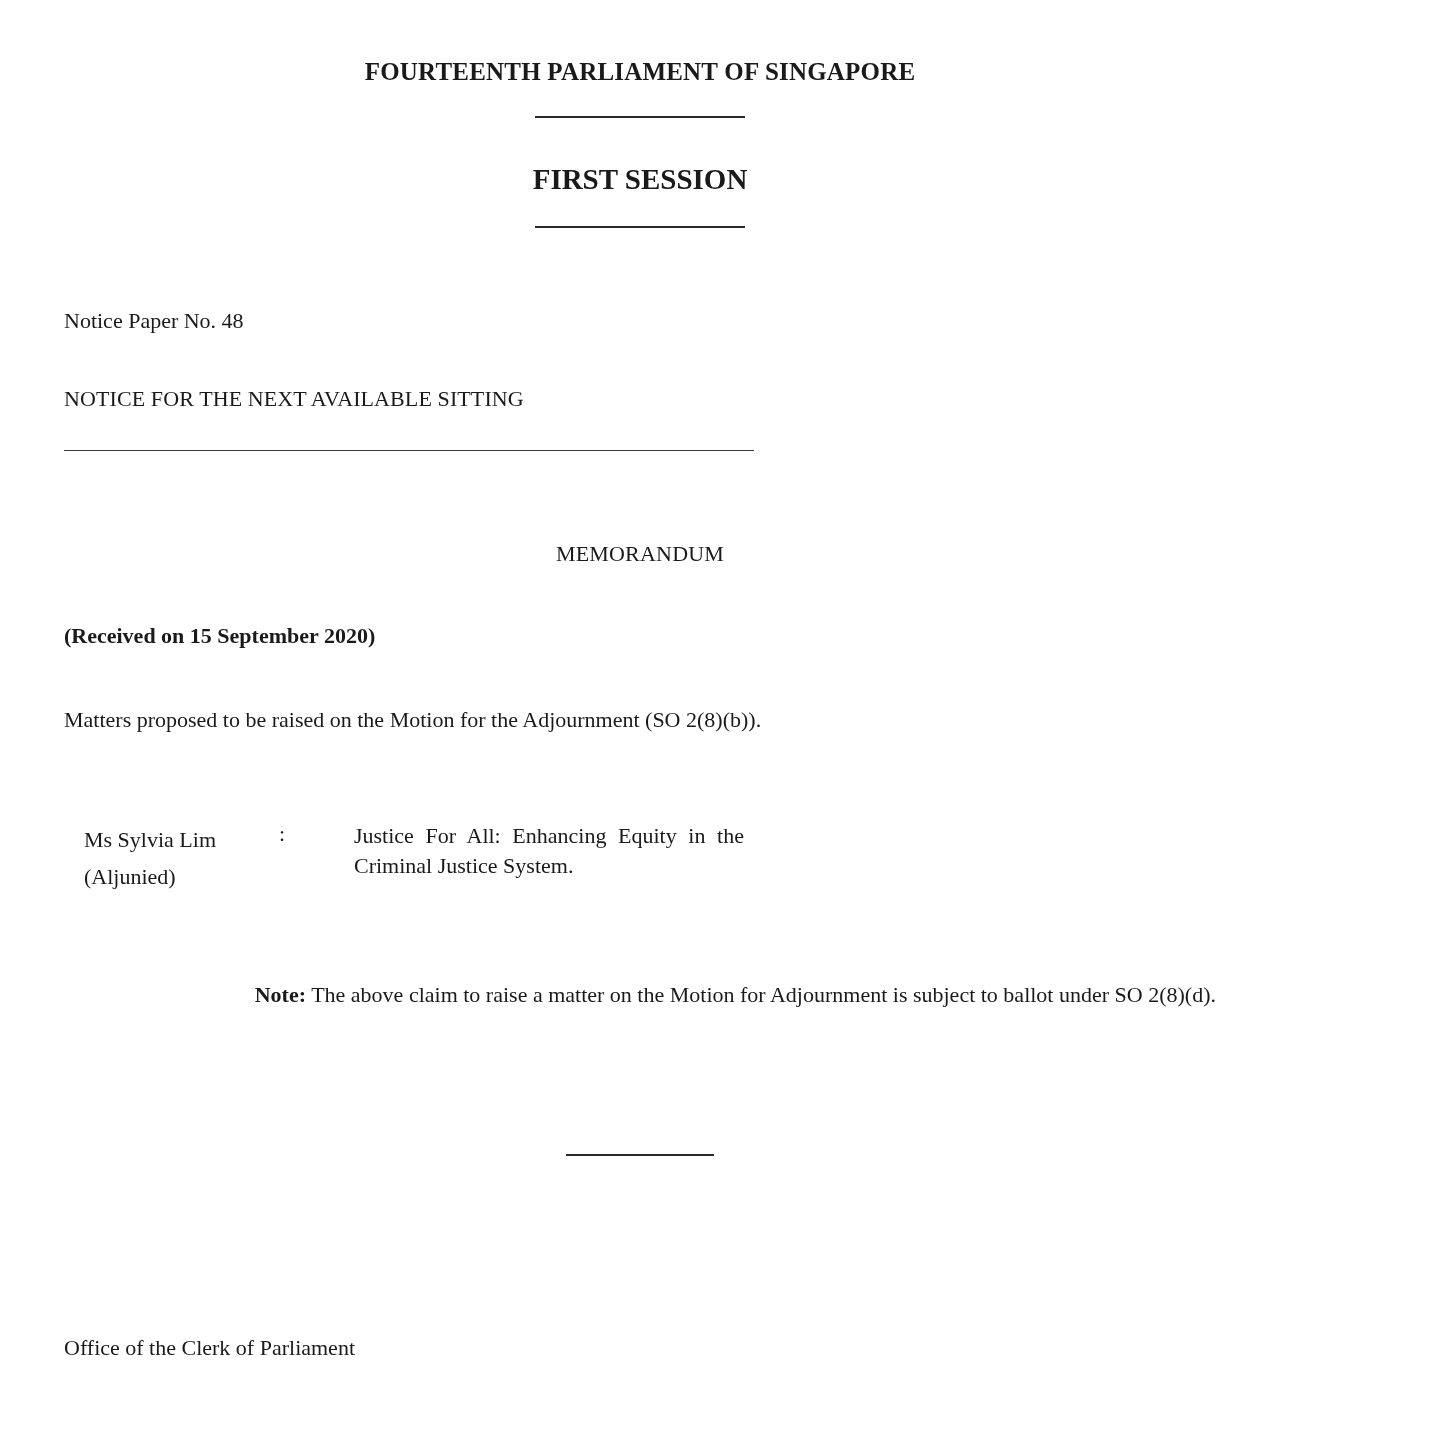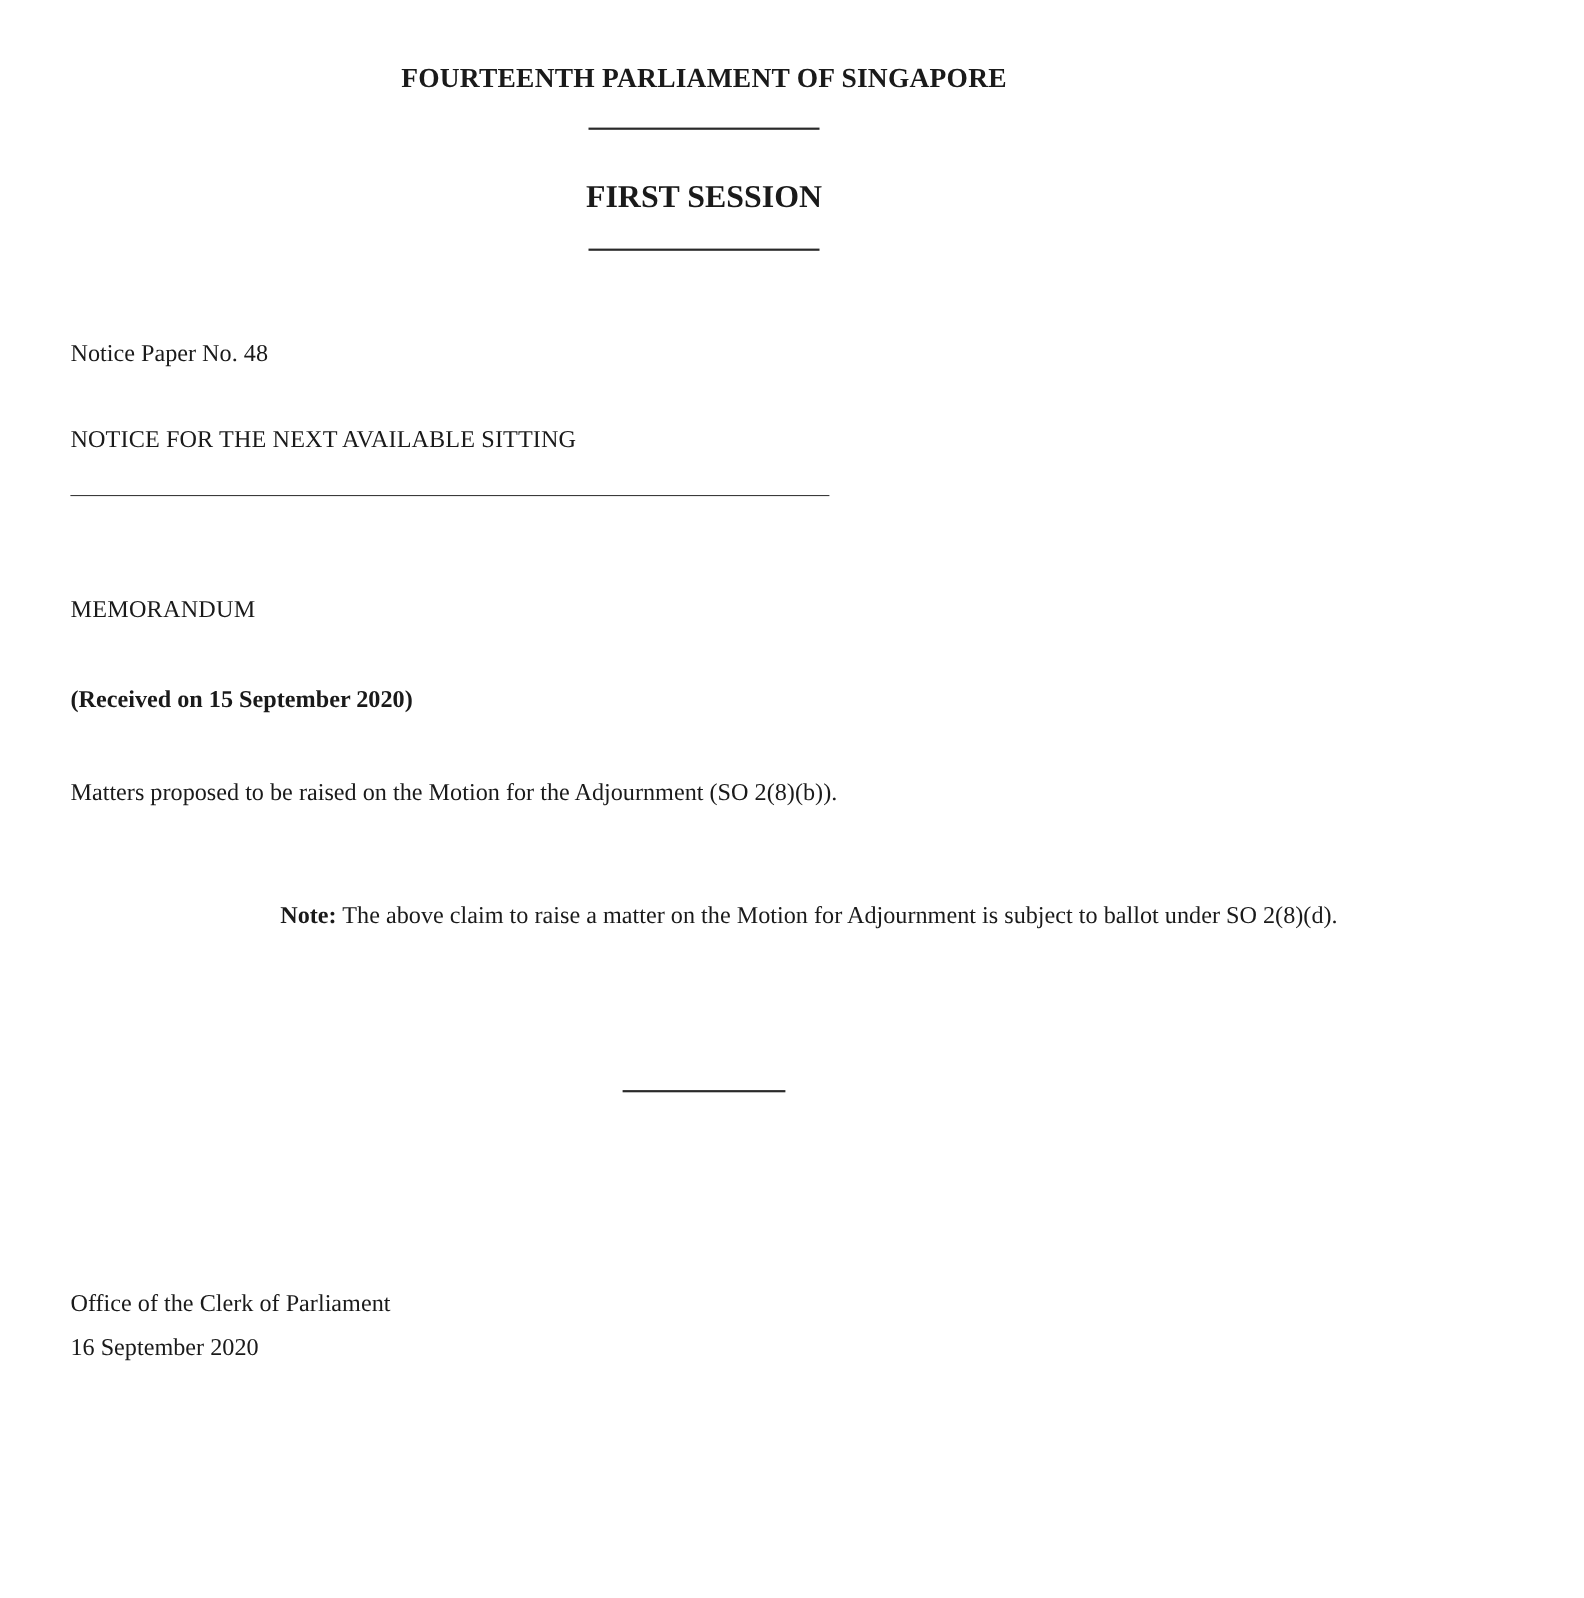--- a/index.html
+++ b/index.html
@@ -56,21 +56,21 @@
     margin-top: 52px;
     letter-spacing: 0.1px;
   }
   .rule-long {
     width: 690px;
     height: 0;
     border-bottom: 1.5px solid #3a3a3a;
     margin-top: 38px;
   }
   .memorandum {
-    text-align: left;
+    text-align: center;
     font-size: 22px;
     margin-top: 90px;
     letter-spacing: 0.2px;
   }
   .received {
     font-size: 22px;
     font-weight: bold;
     margin-top: 56px;
   }
   .matters {
@@ -138,26 +138,33 @@
     <div class="notice-line">NOTICE FOR THE NEXT AVAILABLE SITTING</div>
 
     <div class="rule-long"></div>
 
     <div class="memorandum">MEMORANDUM</div>
 
     <div class="received">(Received on 15 September 2020)</div>
 
     <div class="matters">Matters proposed to be raised on the Motion for the Adjournment (SO 2(8)(b)).</div>
 
+    <div class="entry">
+      <div class="member">
+        <div>Ms Sylvia Lim</div>
+        <div>(Aljunied)</div>
+      </div>
+      <div class="colon">:</div>
+      <div class="subject">Justice For All: Enhancing Equity in the Criminal Justice System.</div>
+    </div>
 
     <div class="note">
       <b>Note:</b><span> The above claim to raise a matter on the Motion for Adjournment is subject to ballot under SO 2(8)(d).</span>
     </div>
 
     <div class="rule-short"></div>
 
     <div class="footer">
       <div>Office of the Clerk of Parliament</div>
-      <div>16 September 2020</div>
     </div>
 
   </div>
 </div>
 
 </body></html>

